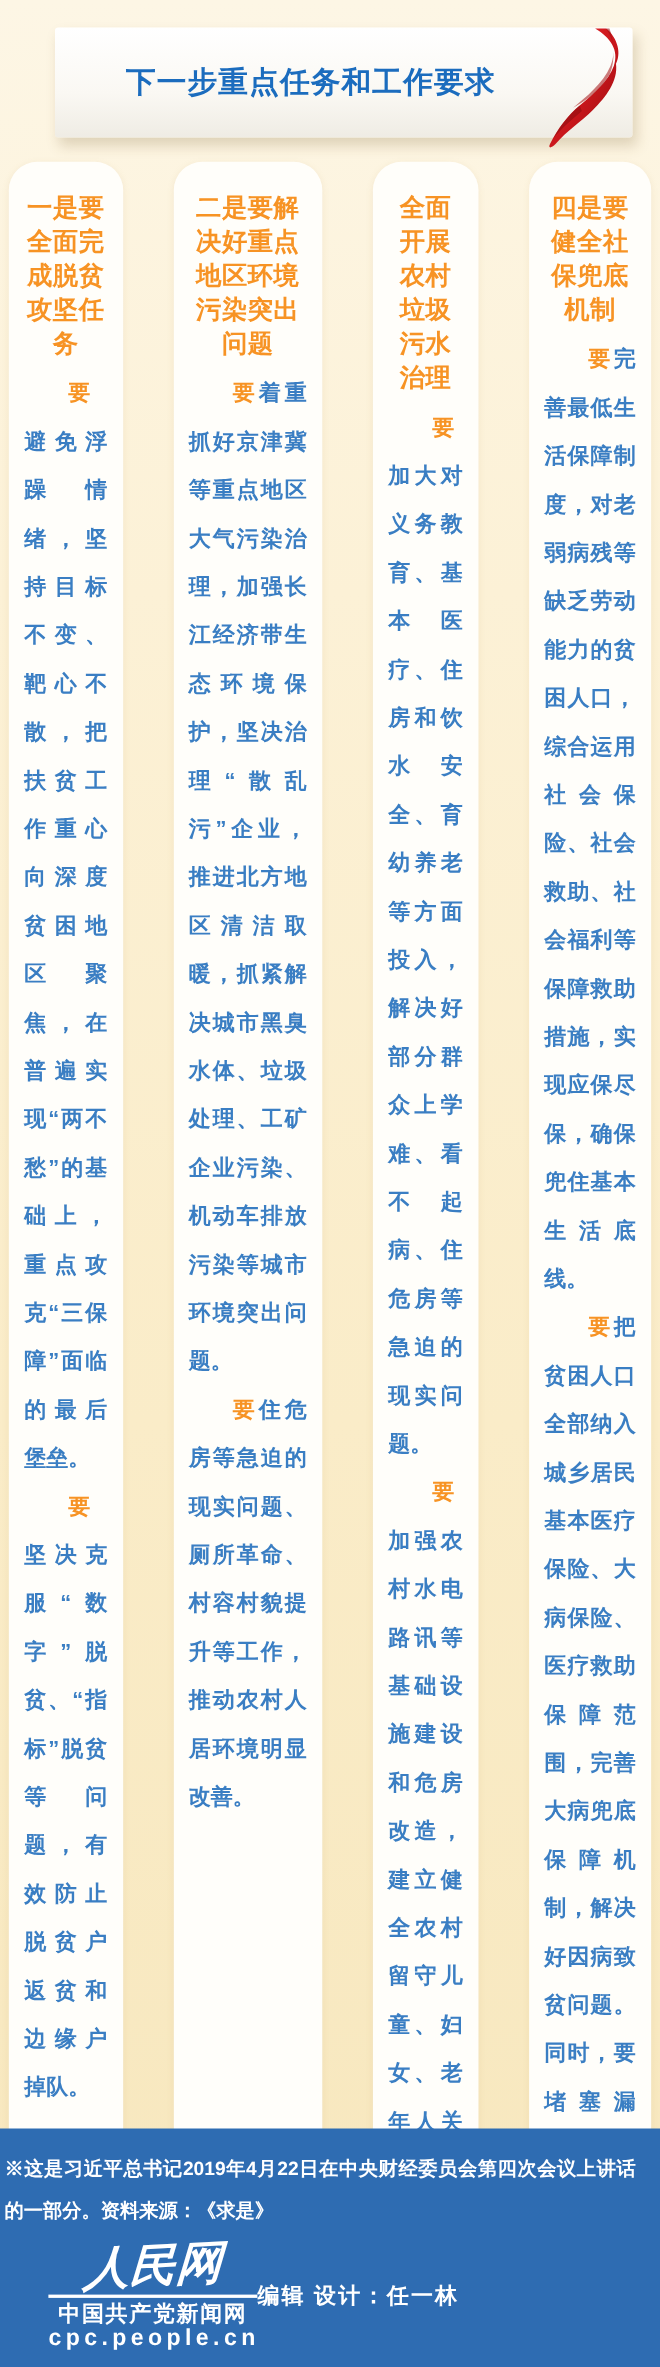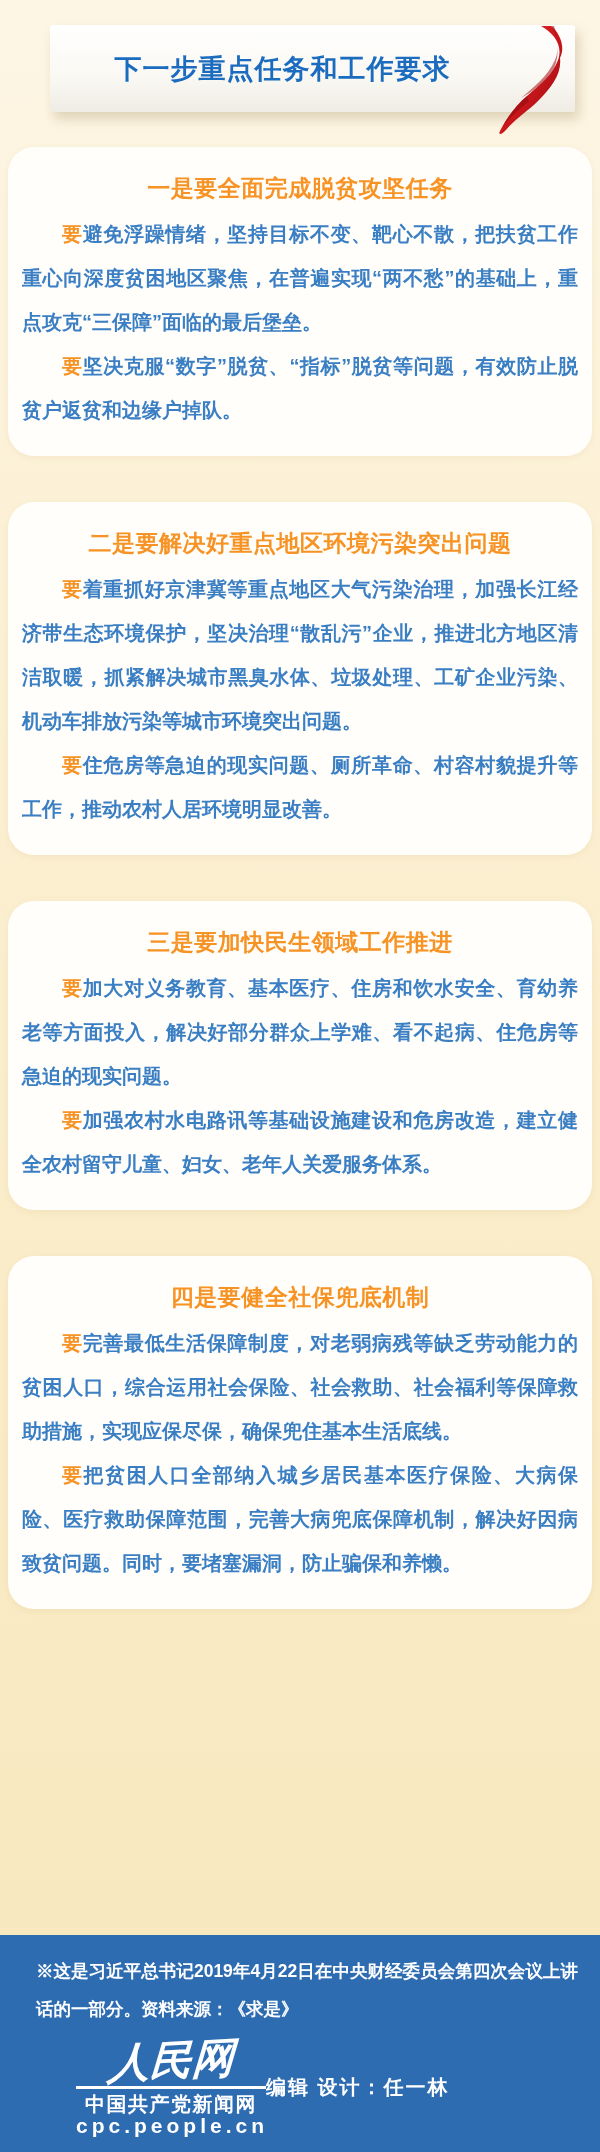--- a/index.html
+++ b/index.html
@@ -9,36 +9,36 @@
     position:relative;
     width:600px; height:2152px;
     margin:0 auto;
     overflow:hidden;
     background:linear-gradient(180deg, #fdf6e5 0%, #fcf1d6 25%, #faecc8 60%, #f7e7bd 100%);
   }
 
   
   .header-box {
     position:absolute; left:50px; top:25px;
-    width:525px; height:87px;
+    width:525px; height:100px;
     background:linear-gradient(180deg,#ffffff 0%,#faf8f3 60%,#efece4 100%);
     border-radius:3px;
     box-shadow:4px 7px 12px rgba(120,90,40,.22);
     display:flex; align-items:center; justify-content:center;
   }
   .page-title {
     font-size:27px; font-weight:bold; color:#1b6cbe;
     letter-spacing:1px; padding-right:60px; white-space:nowrap;
   }
   .ribbon { position:absolute; right:4px; top:0; width:74px; height:112px; }
 
   
   .content {
     position:absolute; top:147px; left:8px; right:8px;
-    display:flex; flex-direction:column; gap:46px;
+    display:flex; gap:46px;
   }
   .card {
     background:#fffefa;
     border-radius:26px;
     padding:20px 14px 24px 14px;
     box-shadow:0 2px 6px rgba(190,160,100,.12);
   }
   .card-heading {
     text-align:center;
     font-size:23px; font-weight:bold; color:#f79324;
@@ -47,21 +47,21 @@
   .para {
     font-size:20px; font-weight:bold; color:#3a7ec3;
     line-height:44px; text-align:justify; text-indent:2em;
   }
   .lead { color:#f79324; }
 
   
   .footer {
     position:absolute; left:0; right:0; top:1935px; bottom:0;
     background:#2e6cb2; color:#ffffff;
-    padding:17px 22px 0 36px;
+    padding:17px 22px 0 4px;
   }
   .footnote { font-size:17.5px; font-weight:bold; line-height:38px; text-align:justify; }
   .footer-row { display:flex; align-items:center; margin-top:10px; }
   .logo { margin-left:40px; text-align:center; width:190px; }
   .logo-script {
     display:block;
     font-family:"Liberation Serif", serif;
     font-style:italic; font-weight:bold;
     font-size:42px; line-height:46px;
     transform:rotate(-3deg) skewX(-6deg);
@@ -100,21 +100,21 @@
       <p class="para"><span class="lead">要</span><span>坚决克服“数字”脱贫、“指标”脱贫等问题，有效防止脱贫户返贫和边缘户掉队。</span></p>
     </div>
 
     <div class="card">
       <h2 class="card-heading">二是要解决好重点地区环境污染突出问题</h2>
       <p class="para"><span class="lead">要</span><span>着重抓好京津冀等重点地区大气污染治理，加强长江经济带生态环境保护，坚决治理“散乱污”企业，推进北方地区清洁取暖，抓紧解决城市黑臭水体、垃圾处理、工矿企业污染、机动车排放污染等城市环境突出问题。</span></p>
       <p class="para"><span class="lead">要</span><span>住危房等急迫的现实问题、厕所革命、村容村貌提升等工作，推动农村人居环境明显改善。</span></p>
     </div>
 
     <div class="card">
-      <h2 class="card-heading">三是要加快民生领域工作推进</h2>
+      <h2 class="card-heading">全面开展农村垃圾污水治理</h2>
       <p class="para"><span class="lead">要</span><span>加大对义务教育、基本医疗、住房和饮水安全、育幼养老等方面投入，解决好部分群众上学难、看不起病、住危房等急迫的现实问题。</span></p>
       <p class="para"><span class="lead">要</span><span>加强农村水电路讯等基础设施建设和危房改造，建立健全农村留守儿童、妇女、老年人关爱服务体系。</span></p>
     </div>
 
     <div class="card">
       <h2 class="card-heading">四是要健全社保兜底机制</h2>
       <p class="para"><span class="lead">要</span><span>完善最低生活保障制度，对老弱病残等缺乏劳动能力的贫困人口，综合运用社会保险、社会救助、社会福利等保障救助措施，实现应保尽保，确保兜住基本生活底线。</span></p>
       <p class="para"><span class="lead">要</span><span>把贫困人口全部纳入城乡居民基本医疗保险、大病保险、医疗救助保障范围，完善大病兜底保障机制，解决好因病致贫问题。同时，要堵塞漏洞，防止骗保和养懒。</span></p>
     </div>
 

